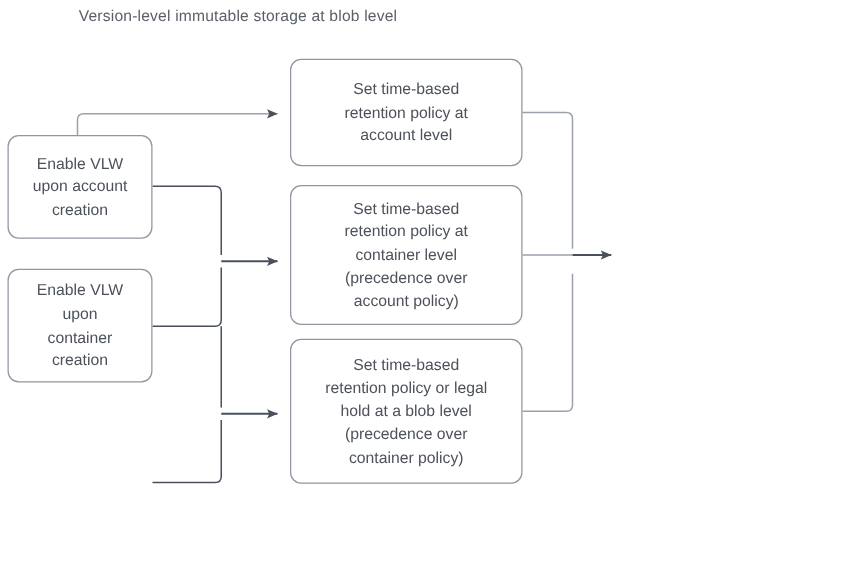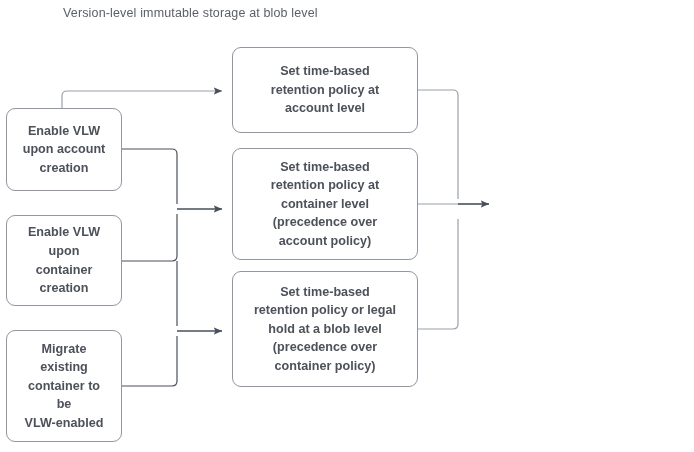--- a/index.html
+++ b/index.html
@@ -46,21 +46,20 @@
     justify-content: center;
     text-align: center;
     color: #4c515a;
     font-size: 12.6px;
     line-height: 18.6px;
     padding: 4px 7px;
   }
   .node-text {
     display: block;
     white-space: pre-line;
-    font-weight: bold;
   }
   
   #node-enable-account { left: 6px;  top: 108px; width: 116px; height: 83px; }
   #node-enable-container { left: 6px;  top: 215px; width: 116px; height: 91px; }
   #node-migrate-container { left: 6px;  top: 330px; width: 116px; height: 112px; }
   
   #node-retention-account { left: 232px; top: 47px;  width: 186px; height: 86px; }
   #node-retention-container { left: 232px; top: 148px; width: 186px; height: 112px; }
   #node-retention-blob { left: 232px; top: 271px; width: 186px; height: 116px; }
   
@@ -120,27 +119,20 @@
 creation</span>
   </div>
 
   <div class="node" id="node-enable-container">
     <span class="node-text">Enable VLW
 upon
 container
 creation</span>
   </div>
 
-  <div class="node" id="node-migrate-container">
-    <span class="node-text">Migrate
-existing
-container to
-be
-VLW-enabled</span>
-  </div>
 
   <div class="node" id="node-retention-account">
     <span class="node-text">Set time-based
 retention policy at
 account level</span>
   </div>
 
   <div class="node" id="node-retention-container">
     <span class="node-text">Set time-based
 retention policy at

